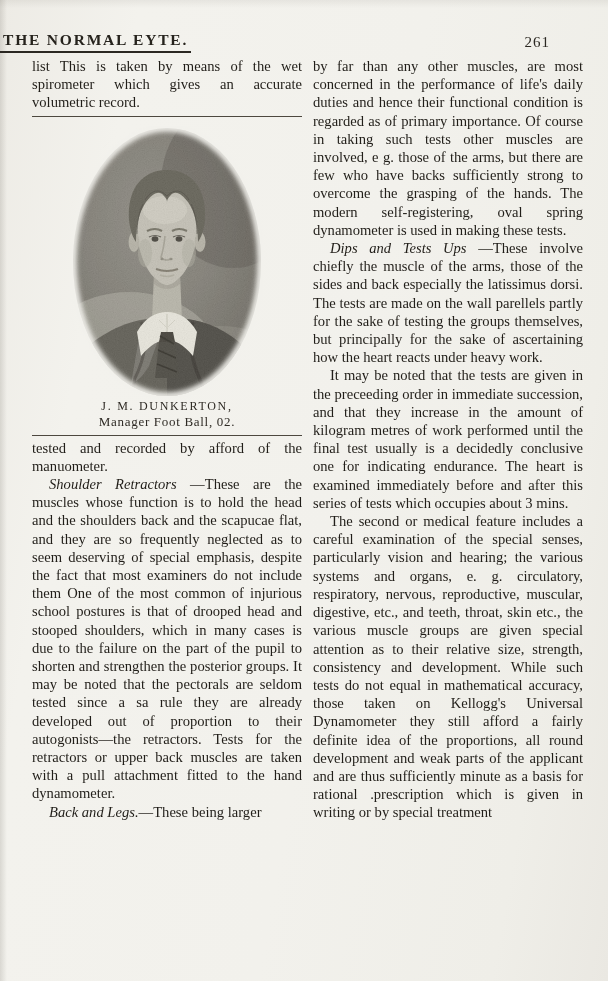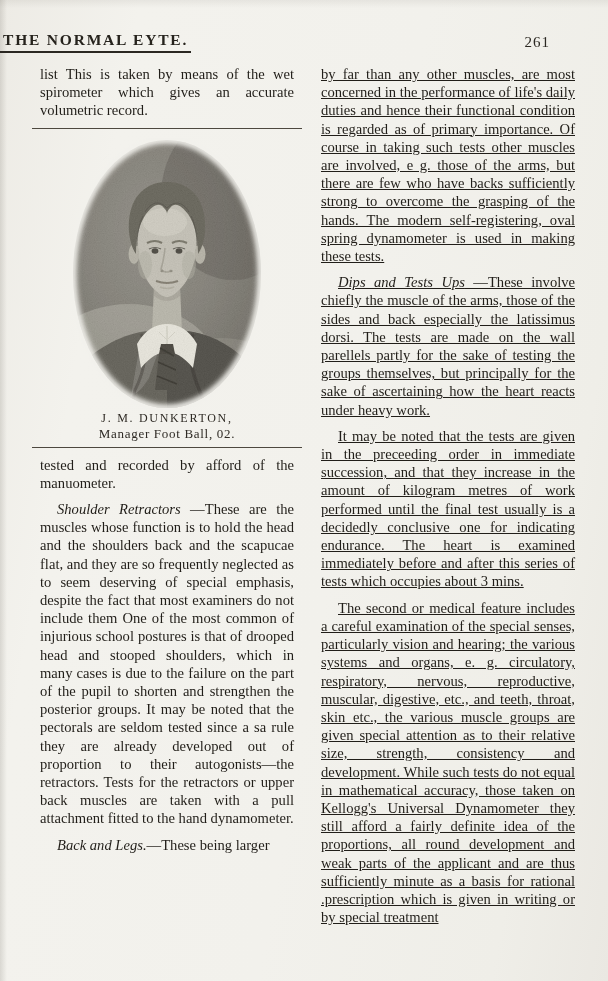--- a/index.html
+++ b/index.html
@@ -17,23 +17,23 @@
   .running-head{position:absolute;top:31px;left:0;width:100%;text-align:left;}
   .running-head .title{
     display:inline-block;font-weight:bold;font-size:15.5px;letter-spacing:1.8px;
     border-bottom:2px solid #2b2822;padding:0 3px 2px 3px;color:#26231d;
   }
   .pagenum{position:absolute;top:34px;right:58px;font-size:15px;letter-spacing:1px;color:#2b2822;margin-left:13px;}
 
   .col{position:absolute;top:57px;width:270px;font-size:14.6px;line-height:18.2px;
        text-align:justify;text-justify:inter-word;}
   .col-left{left:32px;}
-  .col-right{left:313px;text-decoration:underline;}
+  .col-right{left:313px;}
 
-  p{margin:8px;text-indent:17px;}
+  p{margin:0;text-indent:17px;}
   p.noindent{text-indent:0;}
   .lead{font-style:italic;}
 
   .figure{margin:4px 0 3px 0;}
   .rule{border:none;border-top:1.7px solid #4d483f;margin:3px 0;}
   .portrait{text-align:center;margin:9px 0 1px 0;}
   .portrait svg{display:block;margin:0 auto;}
   .caption{text-align:center;line-height:15.5px;margin:1px 0 5px 0;color:#2e2a24;}
   .caption .l1{font-size:12px;letter-spacing:1.7px;}
   .caption .l2{font-size:13px;letter-spacing:.7px;}

